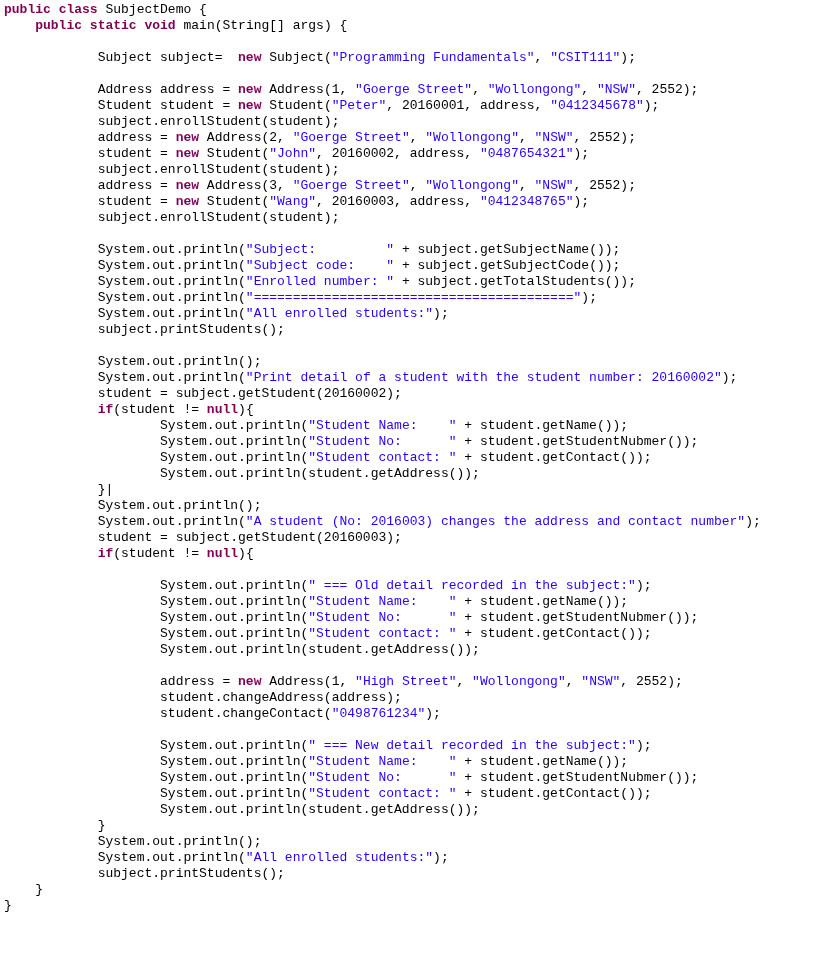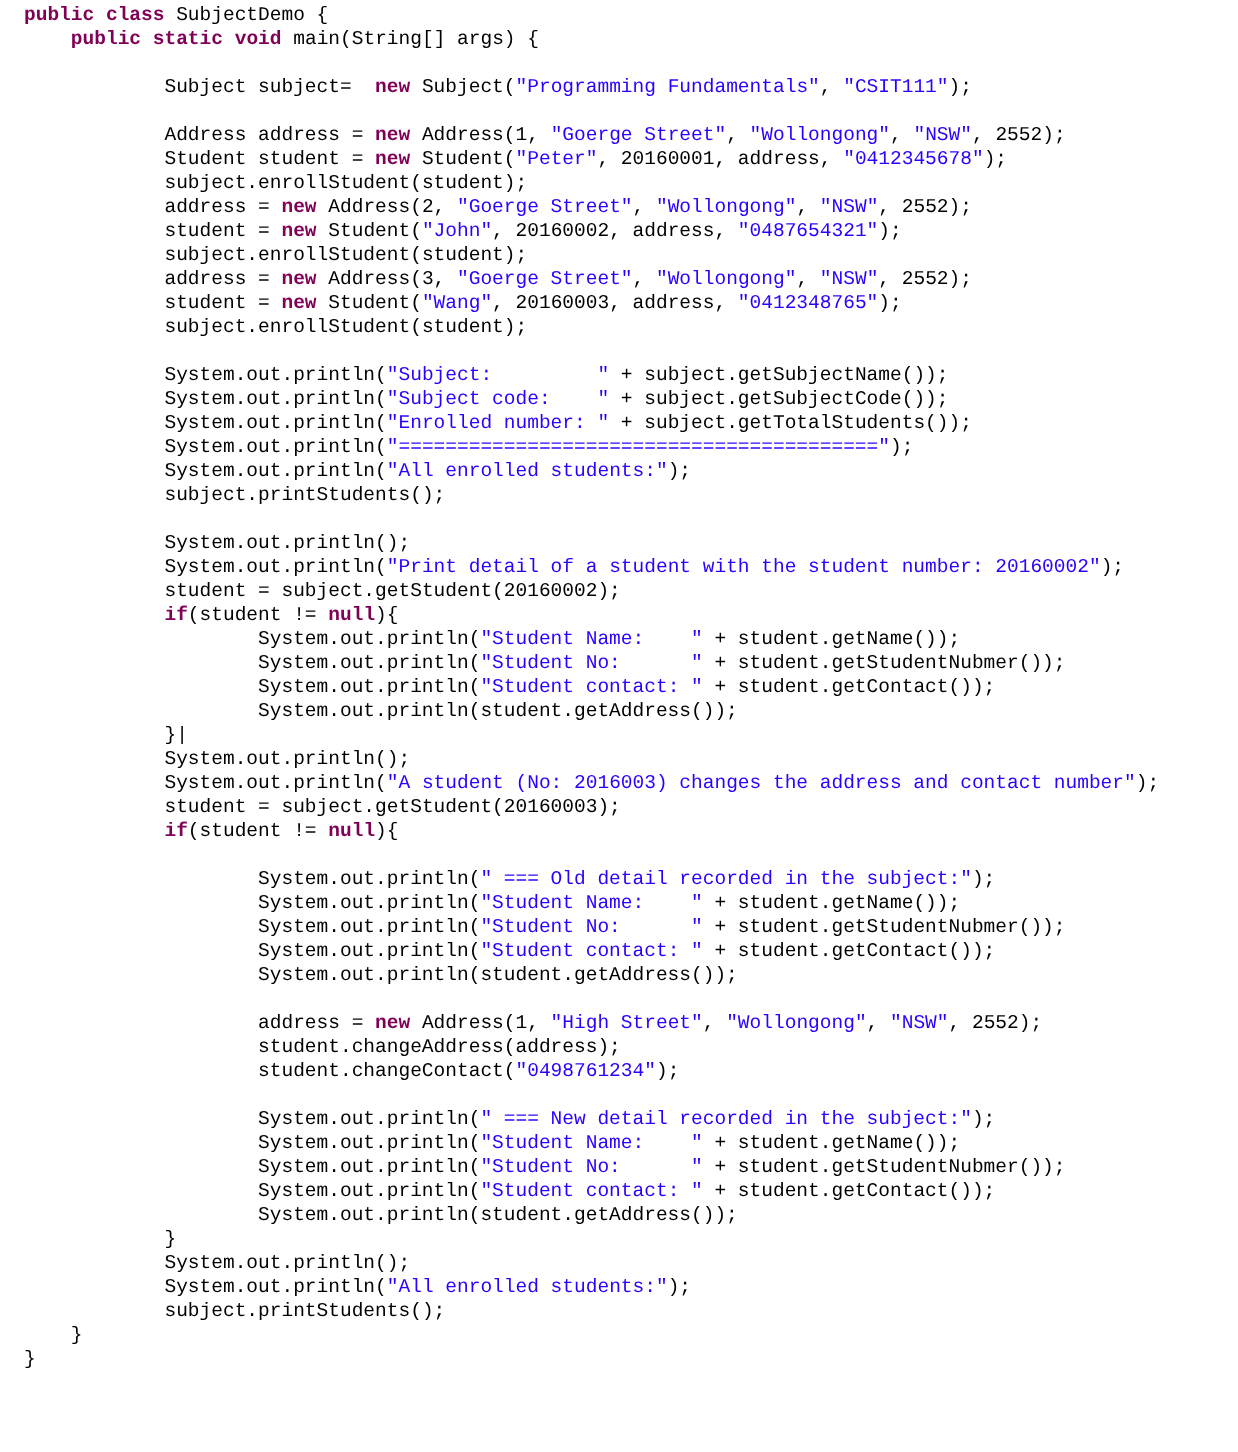--- a/index.html
+++ b/index.html
@@ -7,21 +7,21 @@
     padding: 0;
     background: #ffffff;
     font-family: Consolas, 'Courier New', monospace;
     font-size: 13px;
     line-height: 16px;
     color: #000000;
     width: 825px;
   }
   pre.code {
     margin: 0;
-    padding: 2px 16px;
+    padding: 2px 4px;
     white-space: pre;
     font-family: inherit;
     font-size: inherit;
     line-height: inherit;
   }
   .kw { color: #7f0055; font-weight: bold; }                     
   .str { color: #2a00ff; }                     
 </style>
 </head>
 <body>

